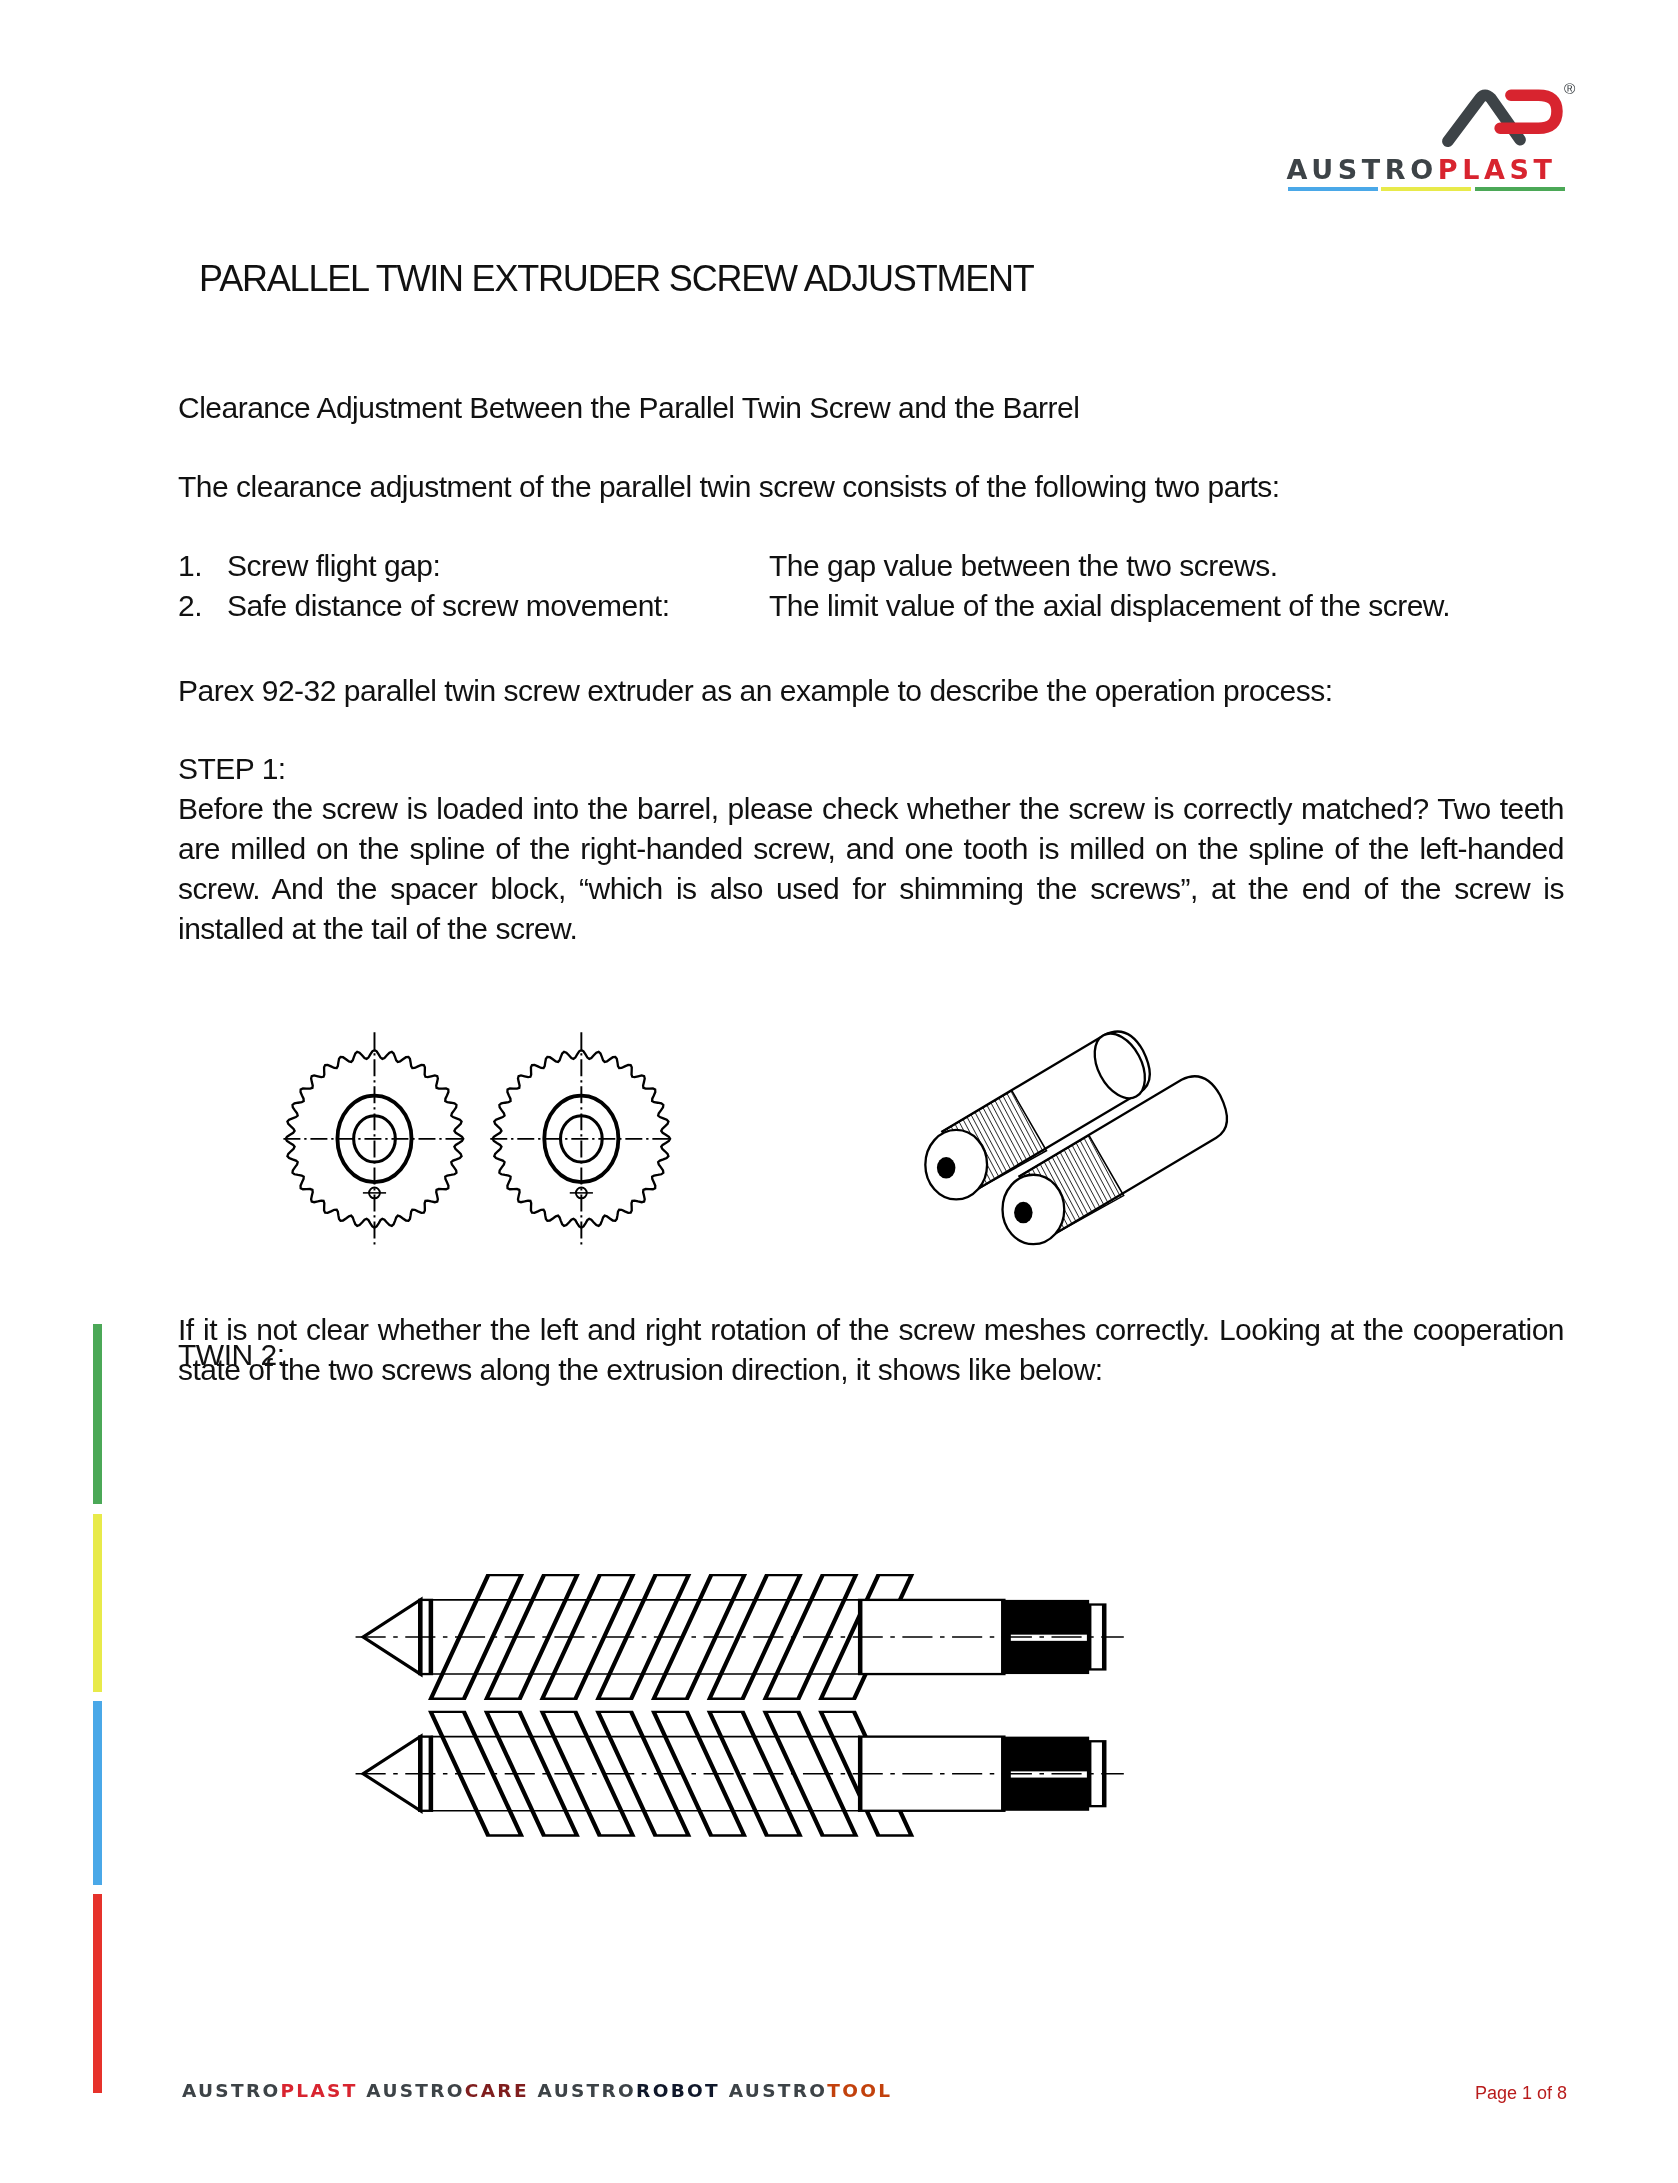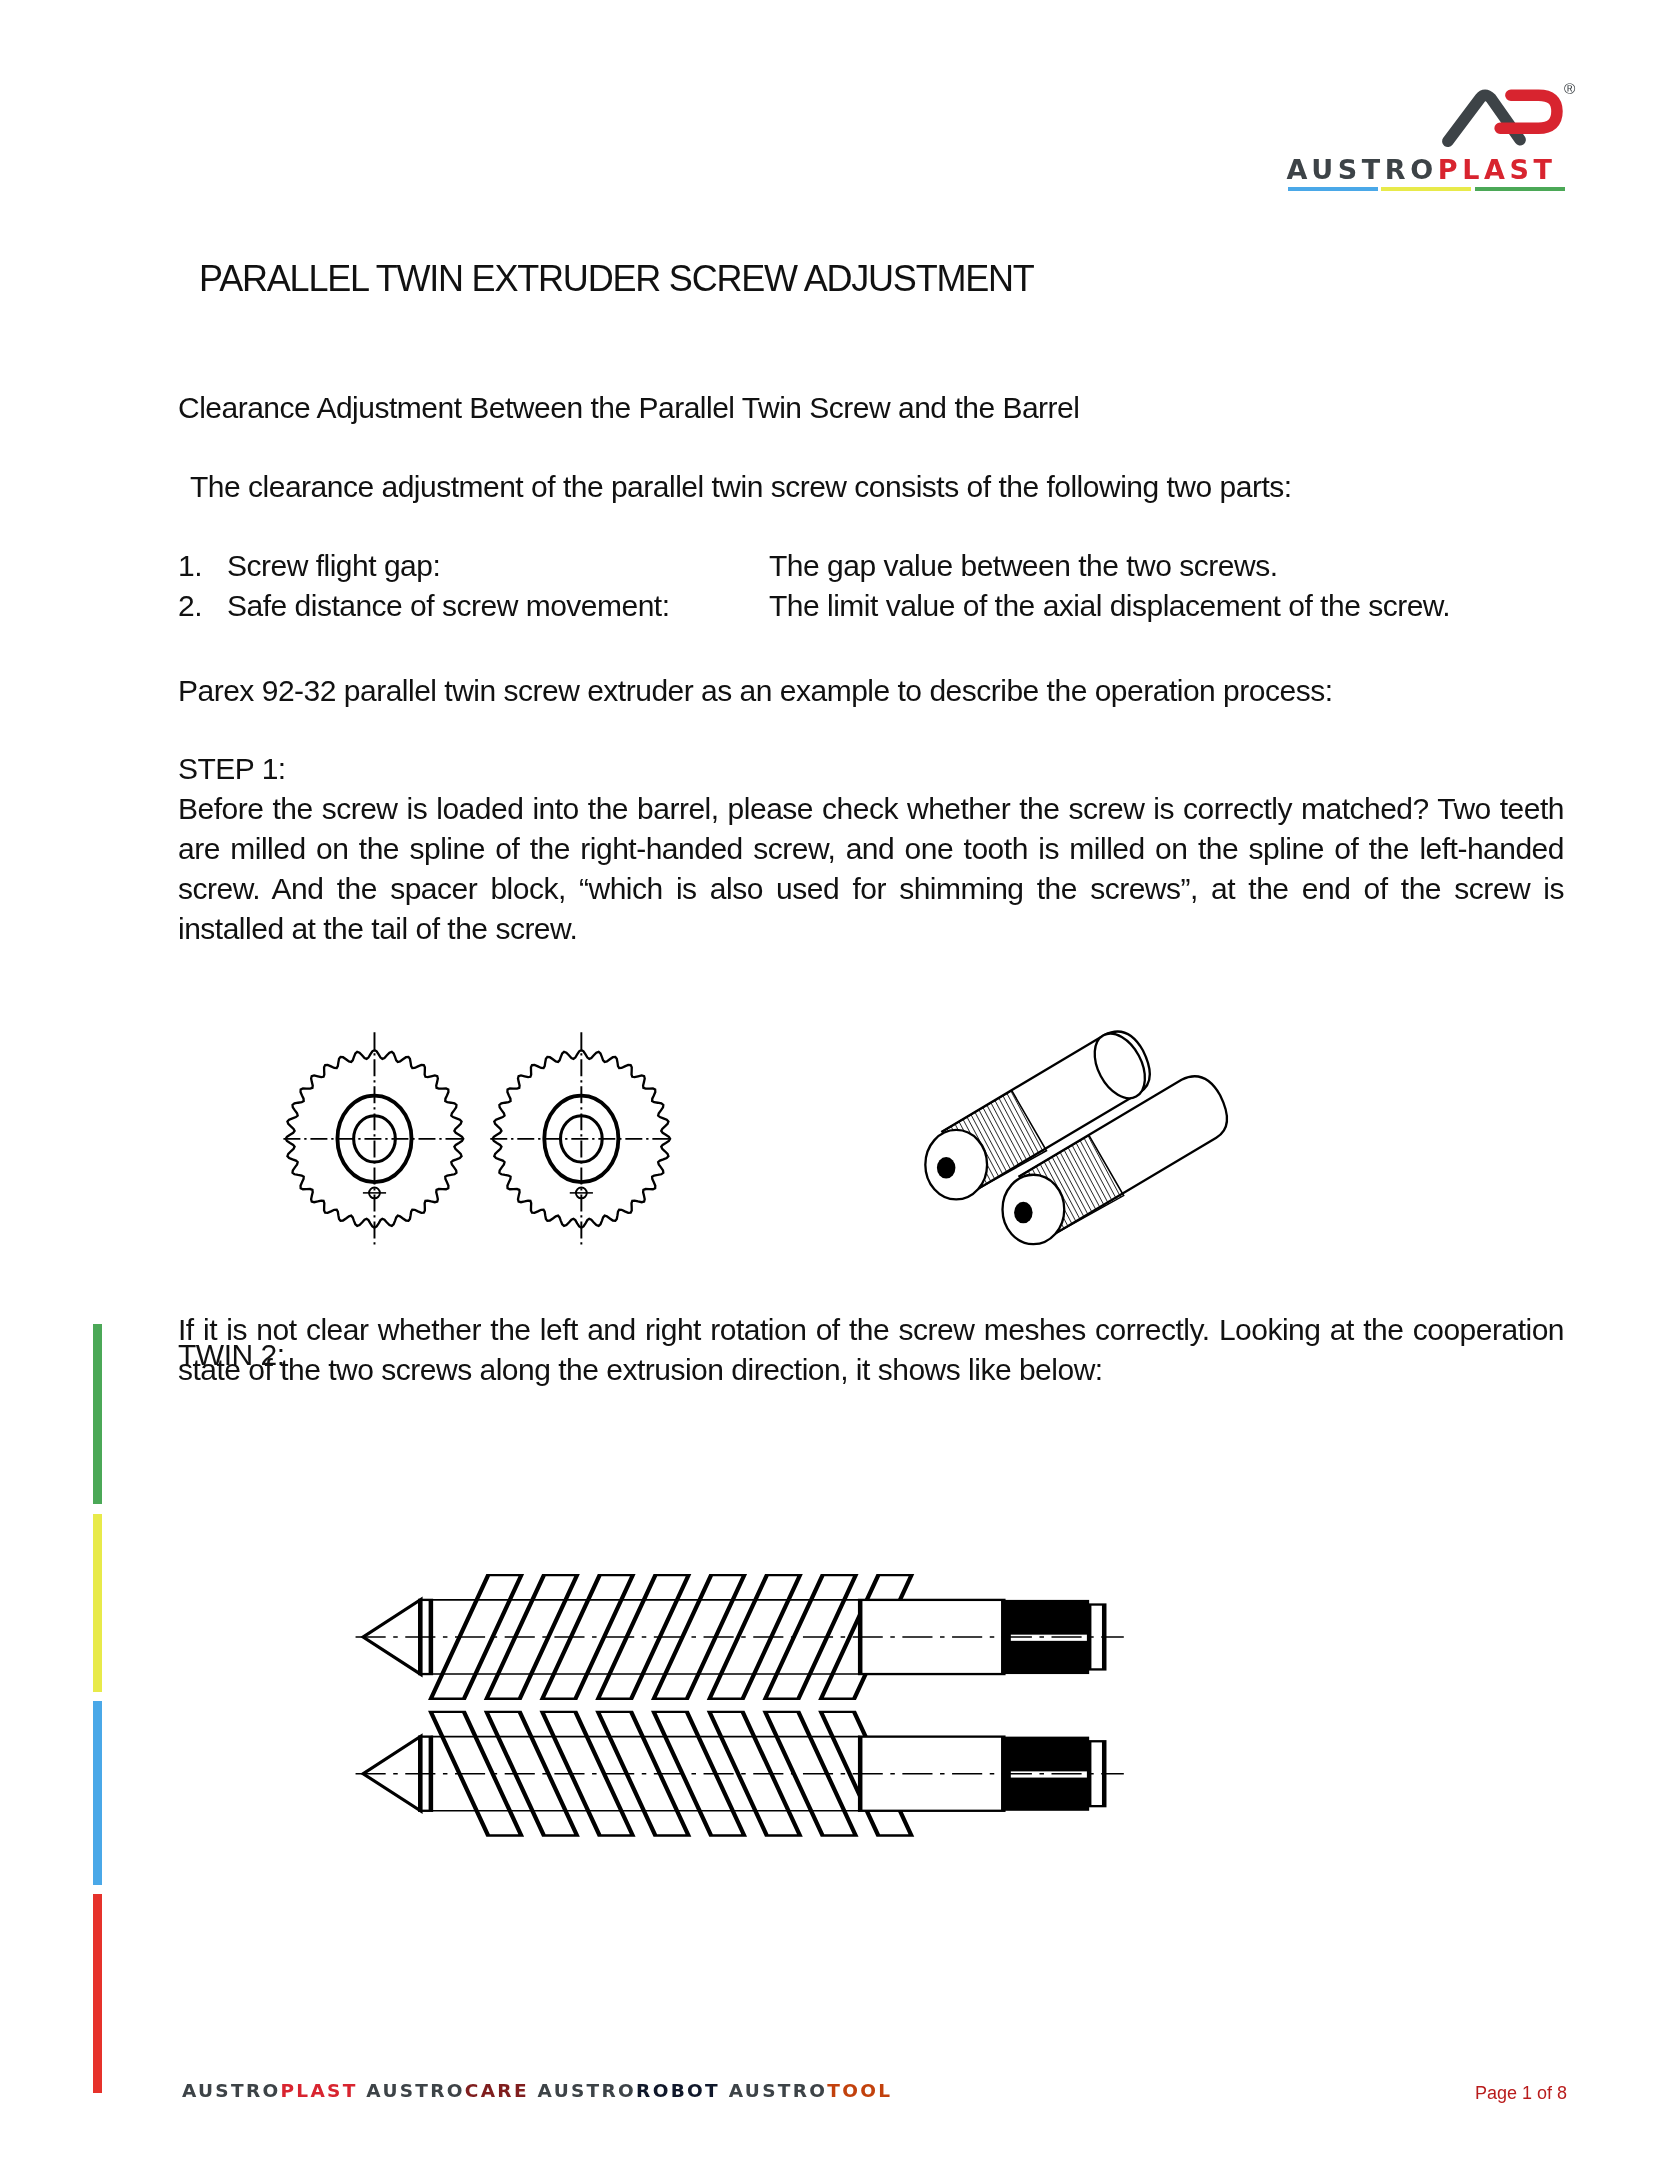--- a/index.html
+++ b/index.html
@@ -31,21 +31,21 @@
     <span class="dark">AUSTRO</span><span class="red">PLAST</span>
   </div>
   <div class="bar" style="left:6.2px;top:110px;width:90px;height:3.9px;background:#4aa8e8;"></div>
   <div class="bar" style="left:99px;top:110px;width:90px;height:3.9px;background:#e8ea4a;"></div>
   <div class="bar" style="left:193px;top:110px;width:90px;height:3.9px;background:#4ba857;"></div>
 </div>
 
 <div class="abs txt title" style="left:178px;top:259px;">PARALLEL TWIN EXTRUDER SCREW ADJUSTMENT</div>
 
 <div class="abs txt" style="left:178px;top:388px;text-align:center;">Clearance Adjustment Between the Parallel Twin Screw and the Barrel</div>
-<div class="abs txt" style="left:178px;top:467px;margin-left:12px;">The clearance adjustment of the parallel twin screw consists of the following two parts:</div>
+<div class="abs txt" style="left:178px;top:467px;">The clearance adjustment of the parallel twin screw consists of the following two parts:</div>
 
 <div class="abs" style="left:178px;top:546px;">
   <div class="txt" style="position:relative;height:40px;">
     <span class="abs" style="left:0;">1.</span>
     <span class="abs" style="left:49px;">Screw flight gap:</span>
     <span class="abs" style="left:591px;">The gap value between the two screws.</span>
   </div>
   <div class="txt" style="position:relative;height:40px;">
     <span class="abs" style="left:0;">2.</span>
     <span class="abs" style="left:49px;">Safe distance of screw movement:</span>

